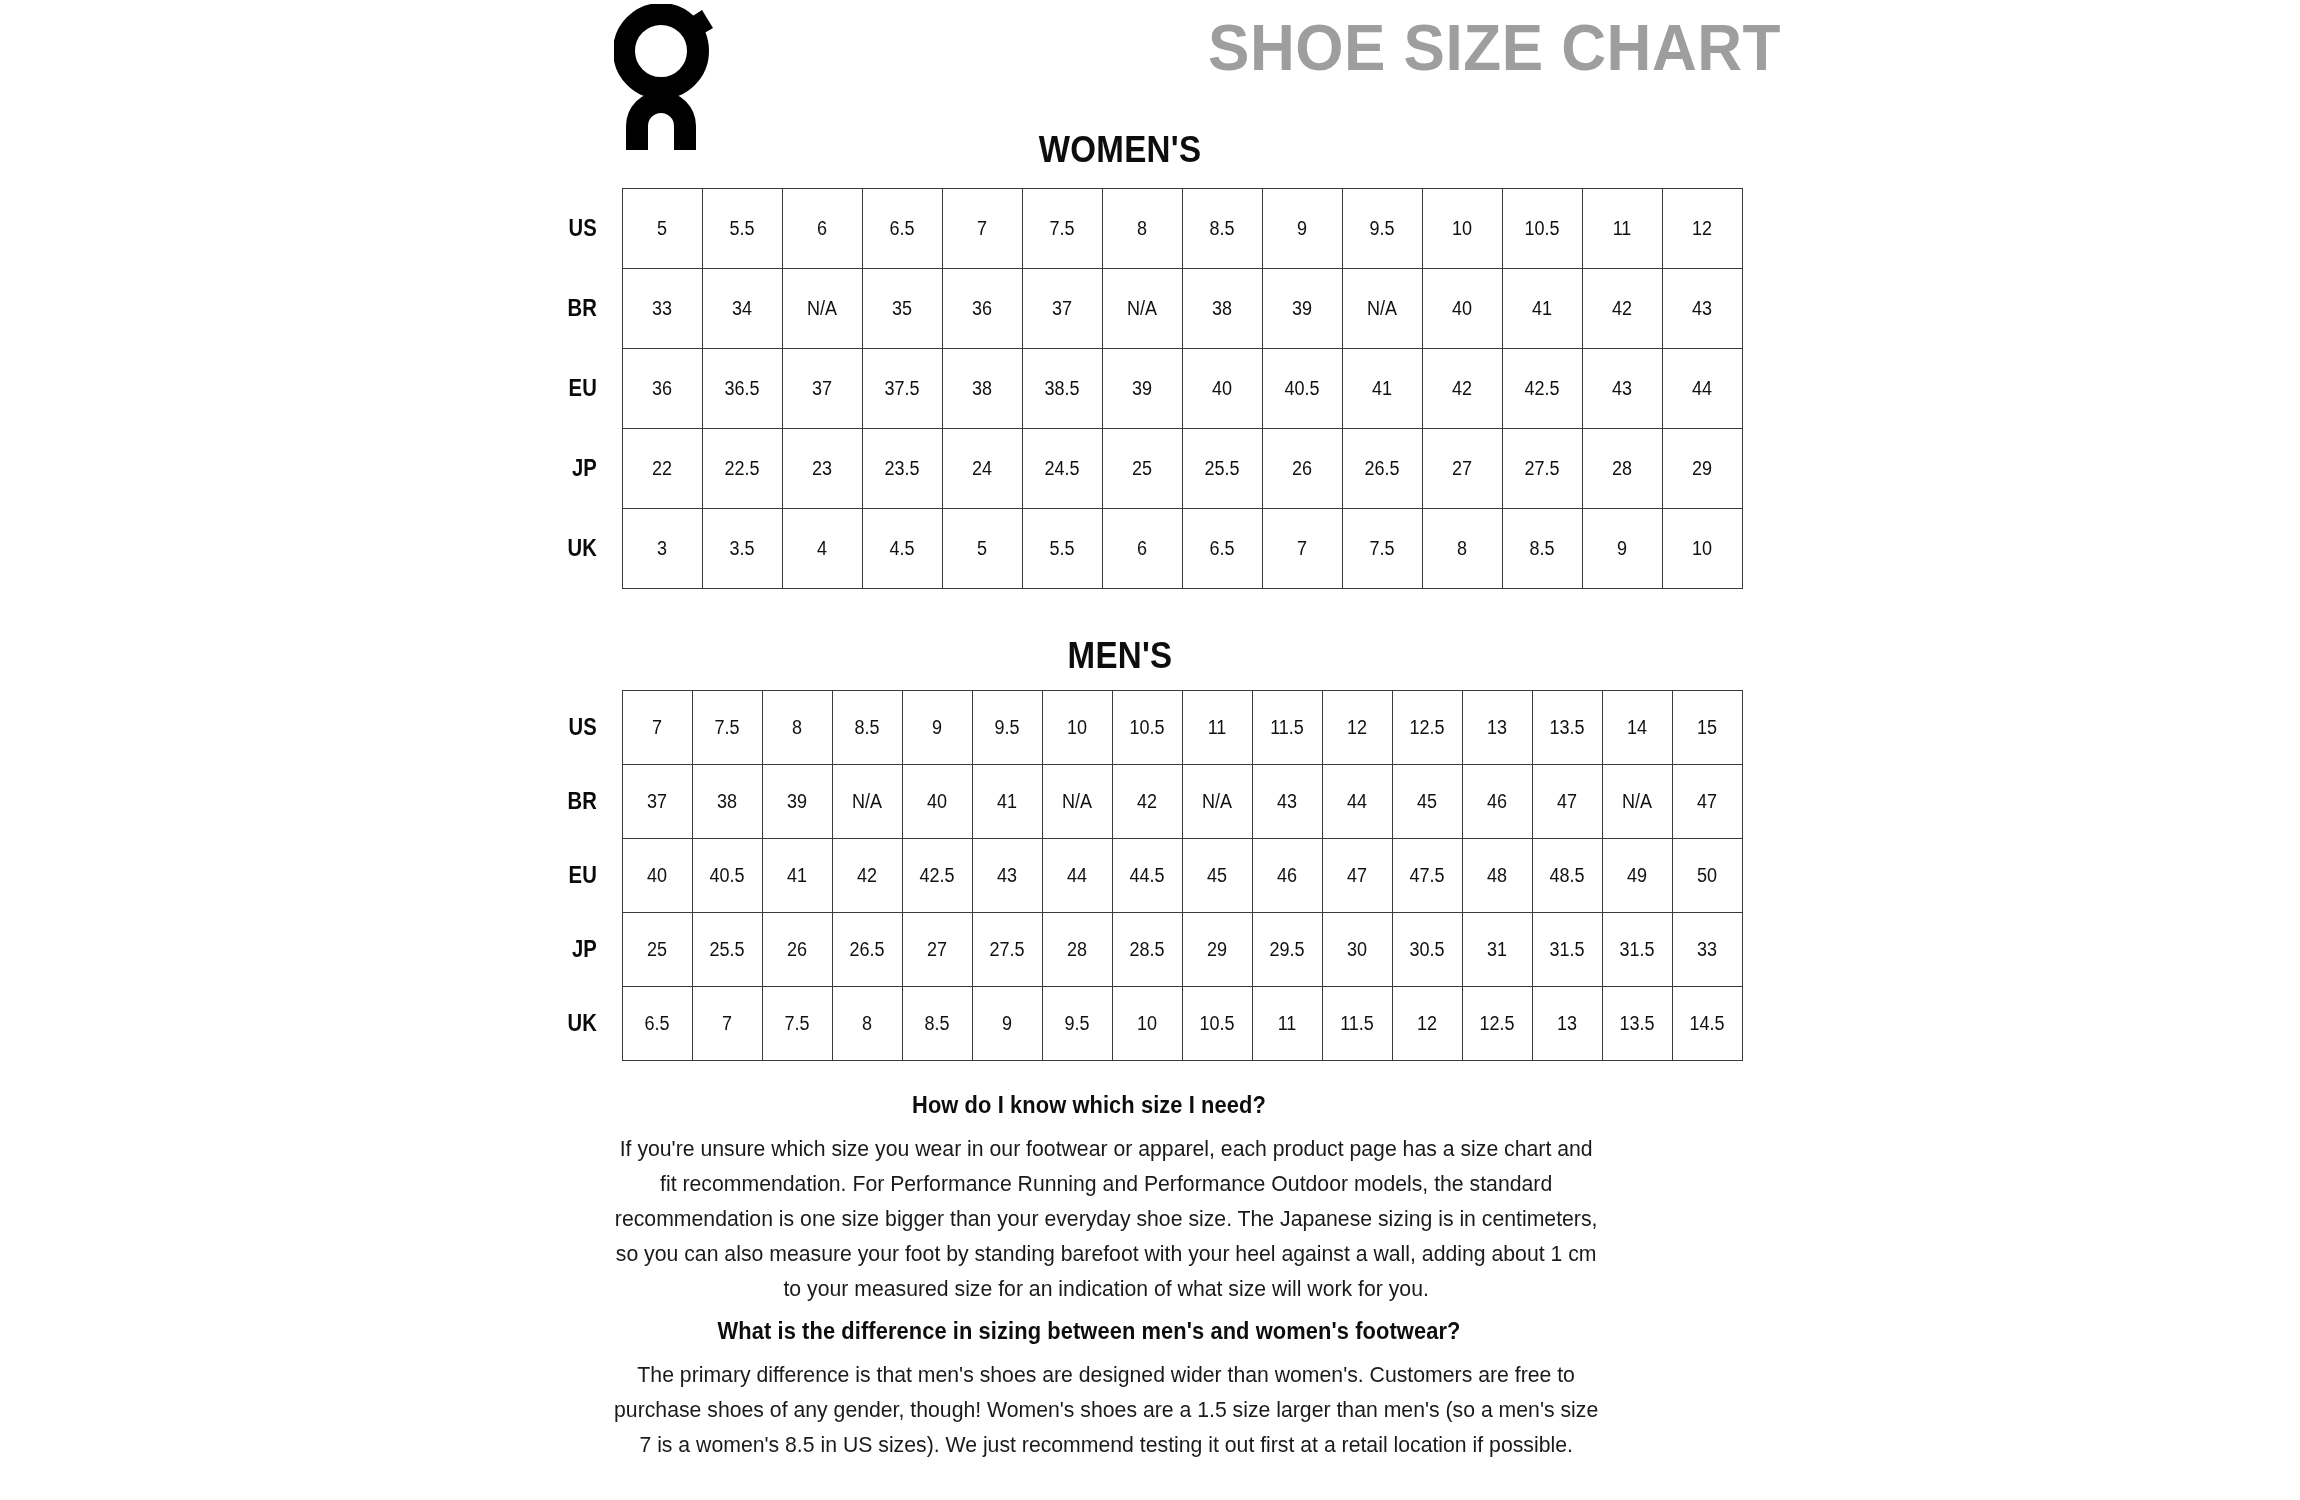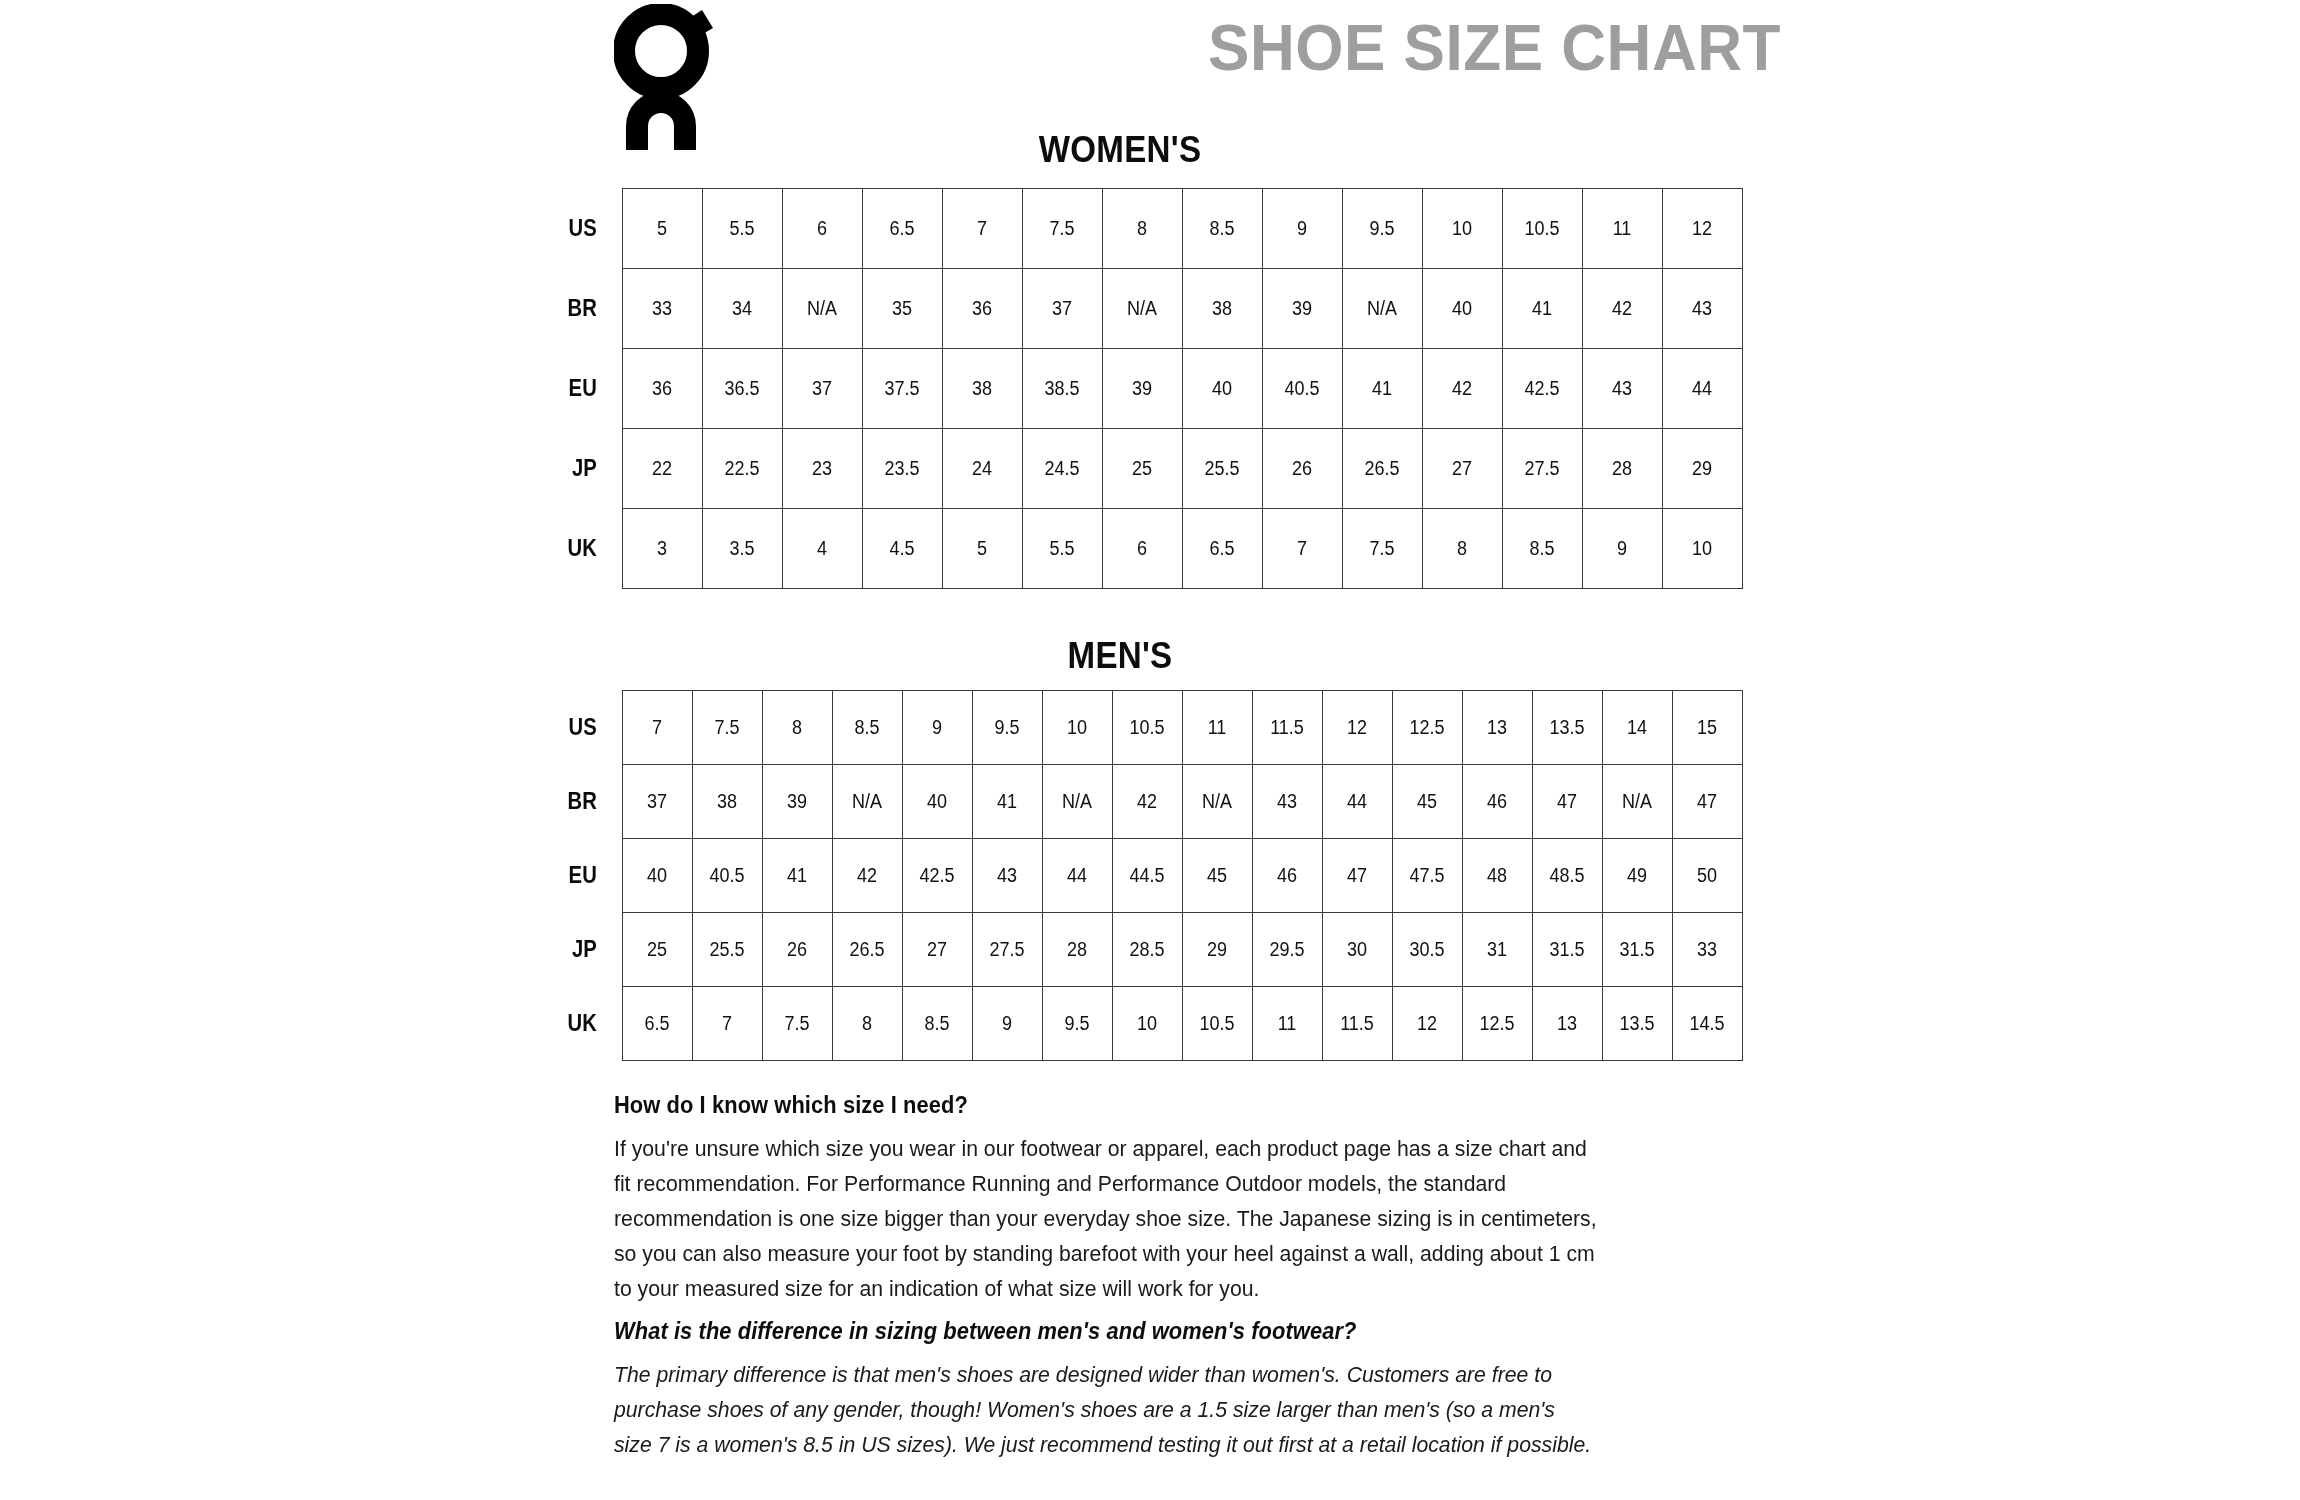--- a/index.html
+++ b/index.html
@@ -106,23 +106,24 @@
     transform: scaleX(0.9);
   }
   #womens-table .cell { width: 80px; height: 80px; }
   #mens-table   .cell { width: 70px; height: 74px; }
 
   
   .faq {
     position: absolute;
     left: 614px;
     width: 1000px;
+    text-align: center;
   }
   #faq-1 { top: 1092px; }
-  #faq-2 { top: 1318px; font-style: italic; }
+  #faq-2 { top: 1318px; }
 
   .faq-question {
     font-family: "Liberation Sans", sans-serif;
     font-weight: bold;
     font-size: 23px;
     color: #0d0d0d;
     margin: 0 0 12px 0;
     letter-spacing: 0.1px;
     transform: scaleX(0.95);
     transform-origin: left top;

